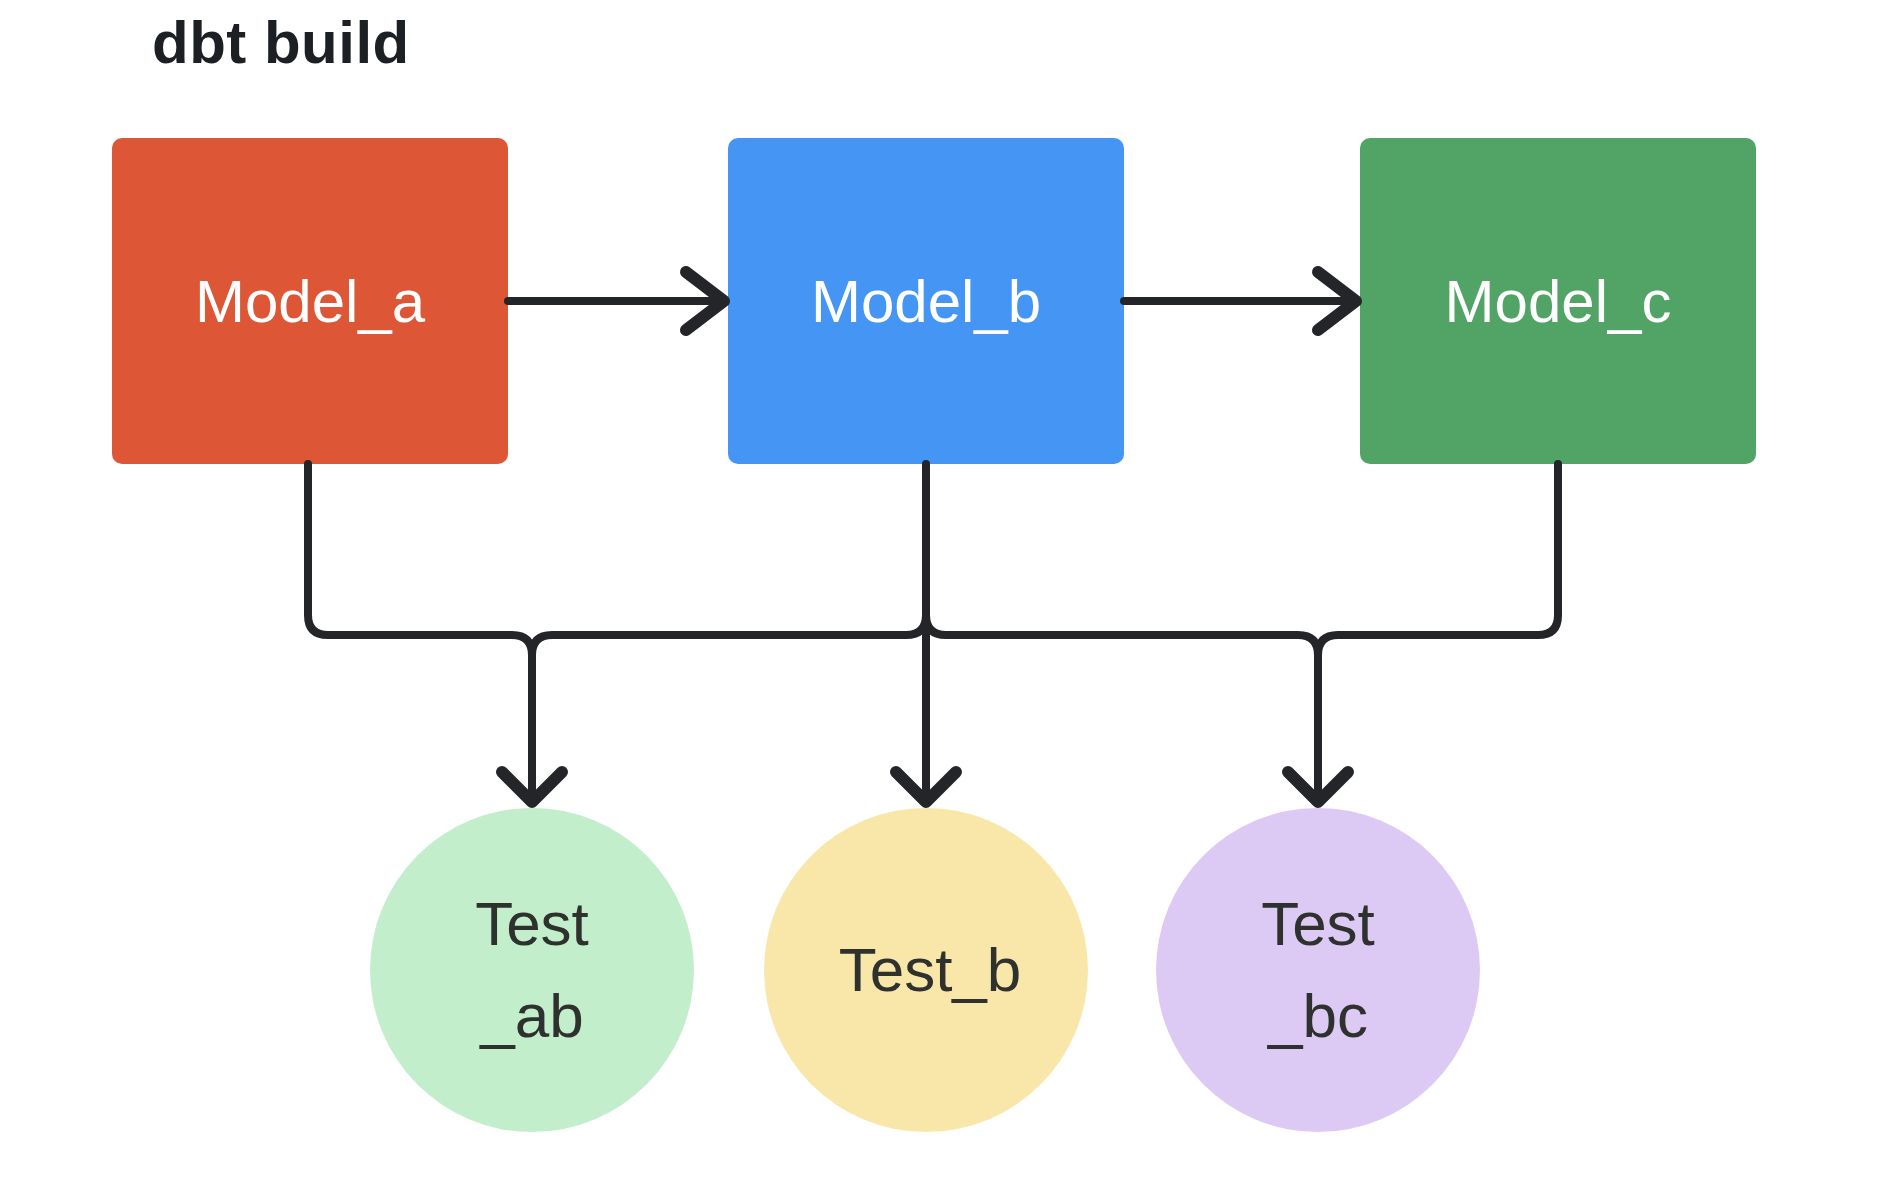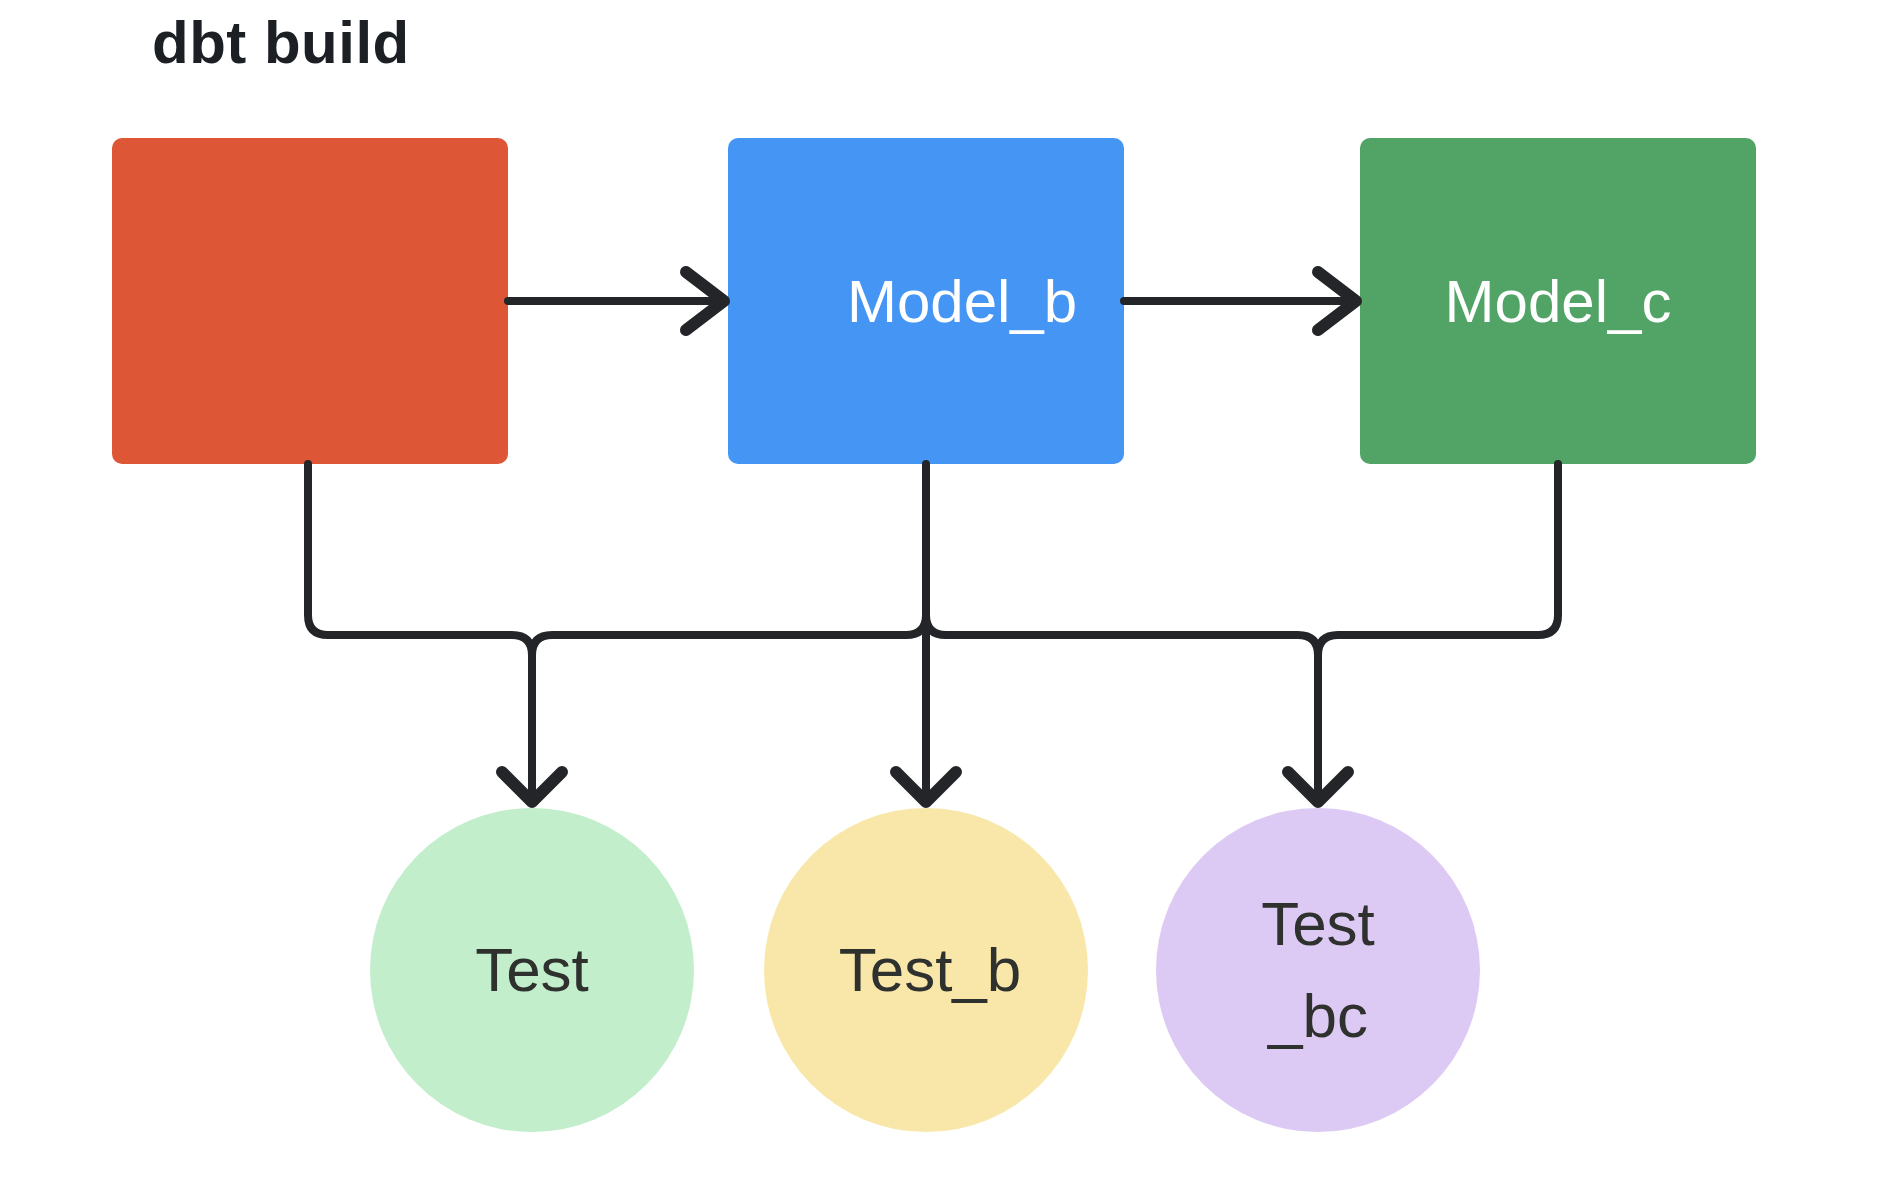--- a/index.html
+++ b/index.html
@@ -36,21 +36,21 @@
     height: 326px;
     display: flex;
     align-items: center;
     justify-content: center;
     font-size: 60px;
     font-weight: 500;
     color: #ffffff;
     pointer-events: none;
   }
   .model-label.a { left: 112px; }
-  .model-label.b { left: 728px; margin-left: 36px; }
+  .model-label.b { left: 728px; }
   .model-label.c { left: 1360px; border-radius: 21px; }
   .test-label {
     position: absolute;
     top: 808px;
     width: 324px;
     height: 324px;
     display: flex;
     flex-direction: column;
     align-items: center;
     justify-content: center;
@@ -98,25 +98,27 @@
         <path d="M 1318 272 L 1356 301 L 1318 330"></path>
         <path d="M 502 772 L 532 802 L 562 772"></path>
         <path d="M 896 772 L 926 802 L 956 772"></path>
         <path d="M 1288 772 L 1318 802 L 1348 772"></path>
       </g>
     </g>
   </svg>
 
   <div class="title">dbt build</div>
 
+  <div class="model-label a">Model_a</div>
   <div class="model-label b">Model_b</div>
   <div class="model-label c">Model_c</div>
 
   <div class="test-label ab">
     <div class="test-line">Test</div>
+    <div class="test-line">_ab</div>
   </div>
   <div class="test-label b">
     <div class="test-line">Test_b</div>
 
   </div>
   <div class="test-label bc">
     <div class="test-line">Test</div>
     <div class="test-line">_bc</div>
   </div>
 

